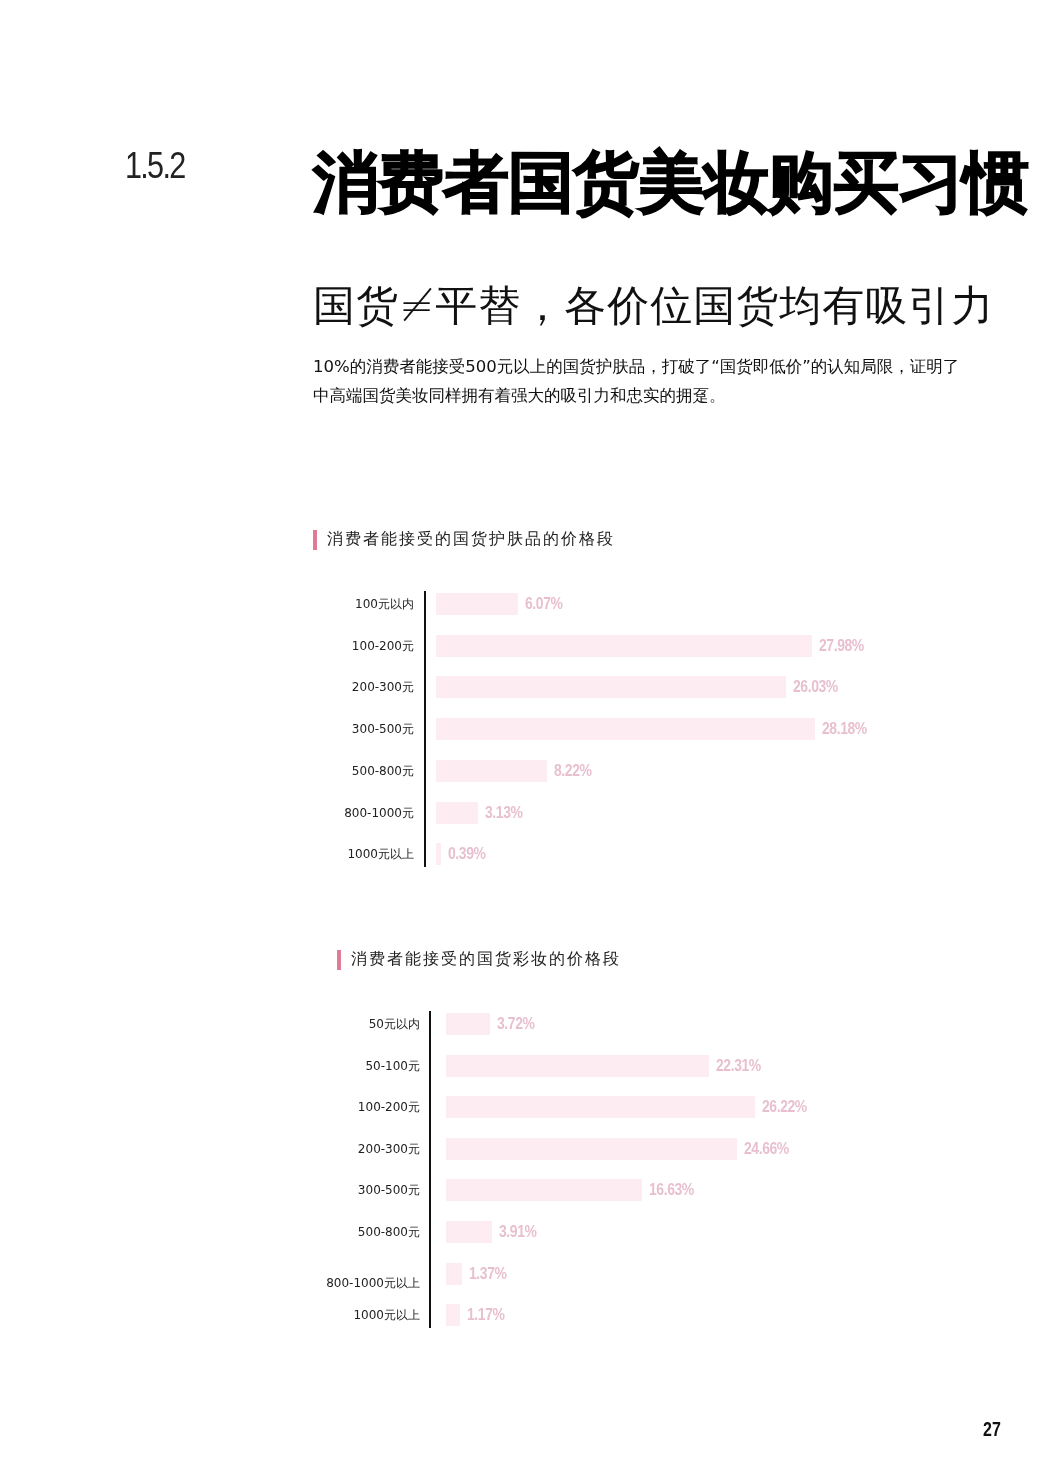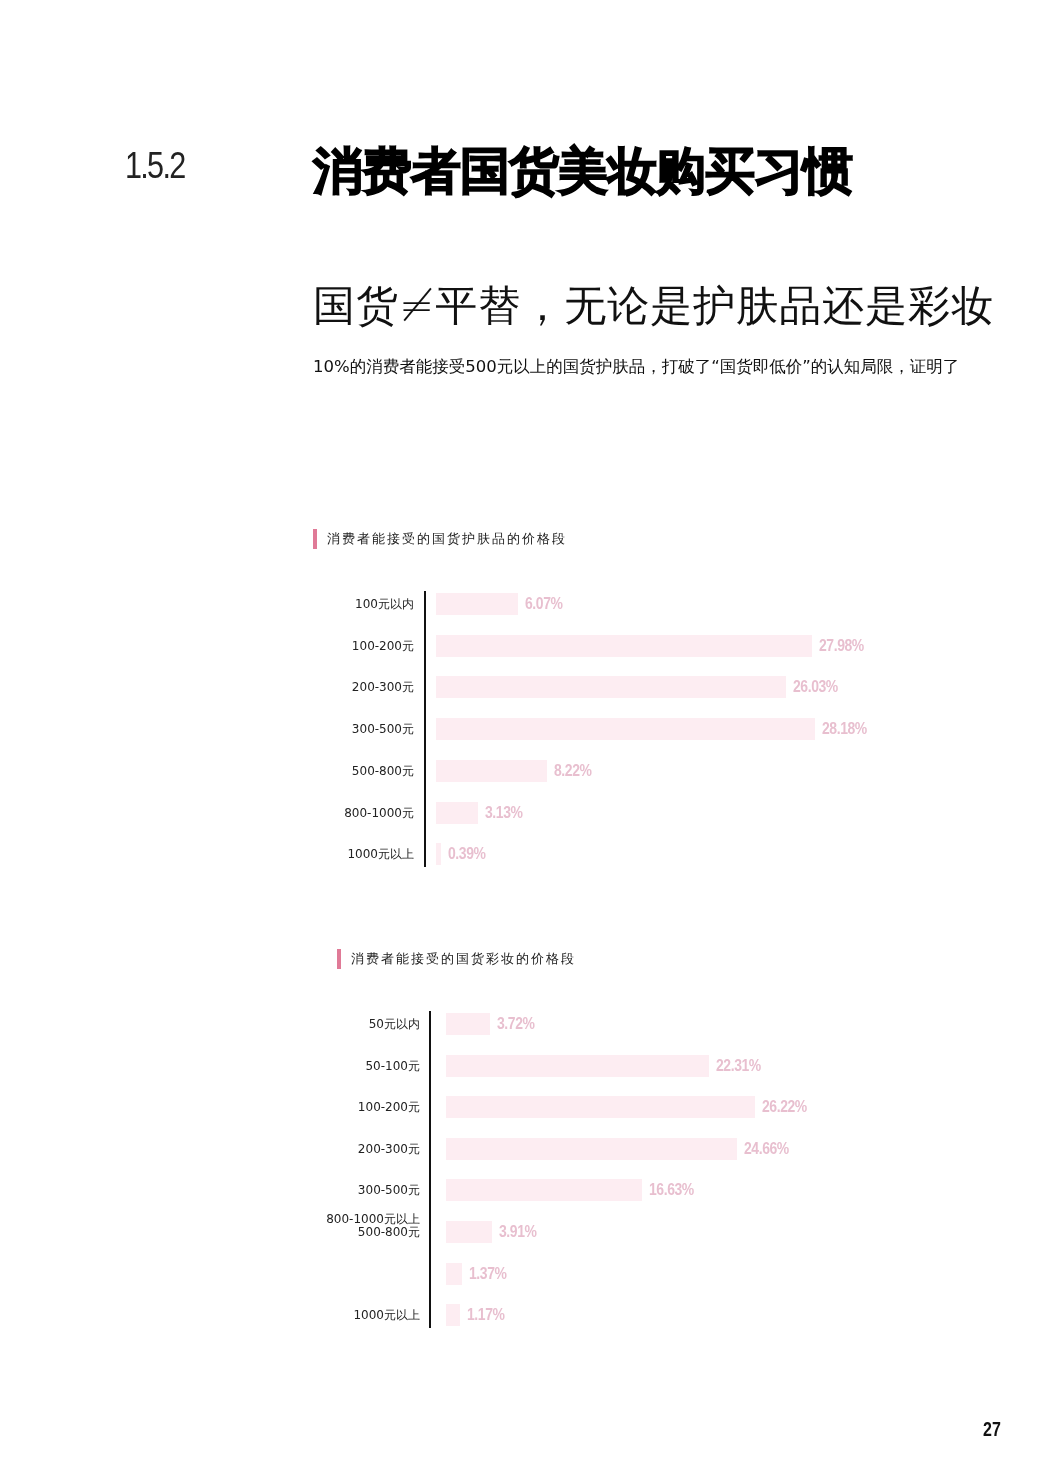--- a/index.html
+++ b/index.html
@@ -1,39 +1,40 @@
 <!DOCTYPE html>
 <html><head>
 <meta charset="utf-8">
 <style>
   html, body { margin: 0; padding: 0; background: #ffffff; }
   body { width: 1063px; height: 1474px; position: relative; overflow: hidden; font-family: "DejaVu Sans", sans-serif; color: #111; }
   .section-num { position: absolute; left: 125px; top: 145px; font-family: "Liberation Sans", sans-serif; font-size: 36px; font-weight: 300; letter-spacing: -2px; color: #222; transform: scaleX(0.85); transform-origin: left; }
-  .page-title { position: absolute; left: 313px; top: 138px; font-family: "DejaVu Sans", sans-serif; font-size: 50px; font-weight: 900; color: #000; letter-spacing: -1px; -webkit-text-stroke: 1.5px #000; }
+  .page-title { position: absolute; left: 313px; top: 138px; font-family: "DejaVu Sans", sans-serif; font-size: 66px; font-weight: 900; color: #000; letter-spacing: -1px; -webkit-text-stroke: 1.5px #000; }
   .subtitle { position: absolute; left: 313px; top: 278px; font-family: "DejaVu Sans", sans-serif; font-size: 42px; font-weight: 300; color: #111; letter-spacing: 1px; }
   .body-text { position: absolute; left: 313px; top: 352px; width: 670px; font-family: "DejaVu Sans", sans-serif; font-size: 16.5px; line-height: 29px; color: #111; }
   .chart-title { position: absolute; left: 313px; display: flex; align-items: center; }
   .chart-title .accent { width: 4px; height: 20px; background: #e07a97; margin-right: 10px; }
-  .chart-title .label { font-family: Liberation Mono, monospace; font-size: 13px; color: #222; letter-spacing: 2px; }
+  .chart-title .label { font-family: Liberation Mono, monospace; font-size: 16px; color: #222; letter-spacing: 2px; }
   .chart { position: absolute; border-radius: 7px; }
   .axis-line { position: absolute; width: 2px; background: #111; }
   .cat { position: absolute; text-align: right; font-family: "DejaVu Sans", sans-serif; font-size: 12px; color: #222; white-space: nowrap; }
   .bar { position: absolute; height: 22px; background: #fdedf2; }
   .val { position: absolute; font-family: "Liberation Sans", sans-serif; font-weight: bold; font-size: 17px; color: #e8bfcf; letter-spacing: -0.5px; transform: scaleX(0.82); transform-origin: left; white-space: nowrap; }
   .page-number { position: absolute; left: 983px; top: 1418px; font-family: "Liberation Sans", sans-serif; font-weight: bold; font-size: 20px; color: #111; transform: scaleX(0.8); transform-origin: left; }
 </style>
 </head>
 <body>
 
 <div class="section-num">1.5.2</div>
 <div class="page-title">消费者国货美妆购买习惯</div>
-<div class="subtitle">国货≠平替，无论是护肤品还是彩妆</div>
+<div class="subtitle">国货≠平替，各价位国货均有吸引力</div>
 
 <div class="body-text">
   <div>10%的消费者能接受500元以上的国货护肤品，打破了“国货即低价”的认知局限，证明了</div>
+  <div>中高端国货美妆同样拥有着强大的吸引力和忠实的拥趸。</div>
 </div>
 
 <div class="chart-title" style="top:529px;">
   <span class="accent"></span>
   <span class="label">消费者能接受的国货护肤品的价格段</span>
 </div>
 <div class="chart" id="chart0" style="left:0; top:0; width:1063px; height:1474px; pointer-events:none;">
     <div class="axis-line" style="left: 424px; top: 591px; height: 276.2px;"></div>
     <div class="cat" style="right: 649px; top: 596px;">100元以内</div>
     <div class="bar" style="left: 436px; top: 593px; width: 81.6415px; background: rgb(253, 237, 242);"></div>
@@ -75,21 +76,21 @@
     <div class="val" style="left: 762.396px; top: 1097.2px; color: rgb(232, 191, 207);">26.22%</div>
     <div class="cat" style="right: 643px; top: 1140.8px;">200-300元</div>
     <div class="bar" style="left: 446px; top: 1137.8px; width: 290.988px; background: rgb(253, 237, 242);"></div>
     <div class="val" style="left: 743.988px; top: 1138.8px; color: rgb(232, 191, 207);">24.66%</div>
     <div class="cat" style="right: 643px; top: 1182.4px;">300-500元</div>
     <div class="bar" style="left: 446px; top: 1179.4px; width: 196.234px; background: rgb(253, 237, 242);"></div>
     <div class="val" style="left: 649.234px; top: 1180.4px; color: rgb(232, 191, 207);">16.63%</div>
     <div class="cat" style="right: 643px; top: 1224px;">500-800元</div>
     <div class="bar" style="left: 446px; top: 1221px; width: 46.138px; background: rgb(253, 237, 242);"></div>
     <div class="val" style="left: 499.138px; top: 1222px; color: rgb(232, 191, 207);">3.91%</div>
-    <div class="cat" style="right: 643px; top: 1211px;">800-1000元以上</div>
+    <div class="cat" style="right: 643px; top: 1275px;">800-1000元以上</div>
     <div class="bar" style="left: 446px; top: 1262.6px; width: 16.166px; background: rgb(253, 237, 242);"></div>
     <div class="val" style="left: 469.166px; top: 1263.6px; color: rgb(232, 191, 207);">1.37%</div>
     <div class="cat" style="right: 643px; top: 1307.2px;">1000元以上</div>
     <div class="bar" style="left: 446px; top: 1304.2px; width: 13.806px; background: rgb(253, 237, 242);"></div>
     <div class="val" style="left: 466.806px; top: 1305.2px; color: rgb(232, 191, 207);">1.17%</div>
   </div>
 
 <div class="page-number">27</div>
 
 </body></html>

